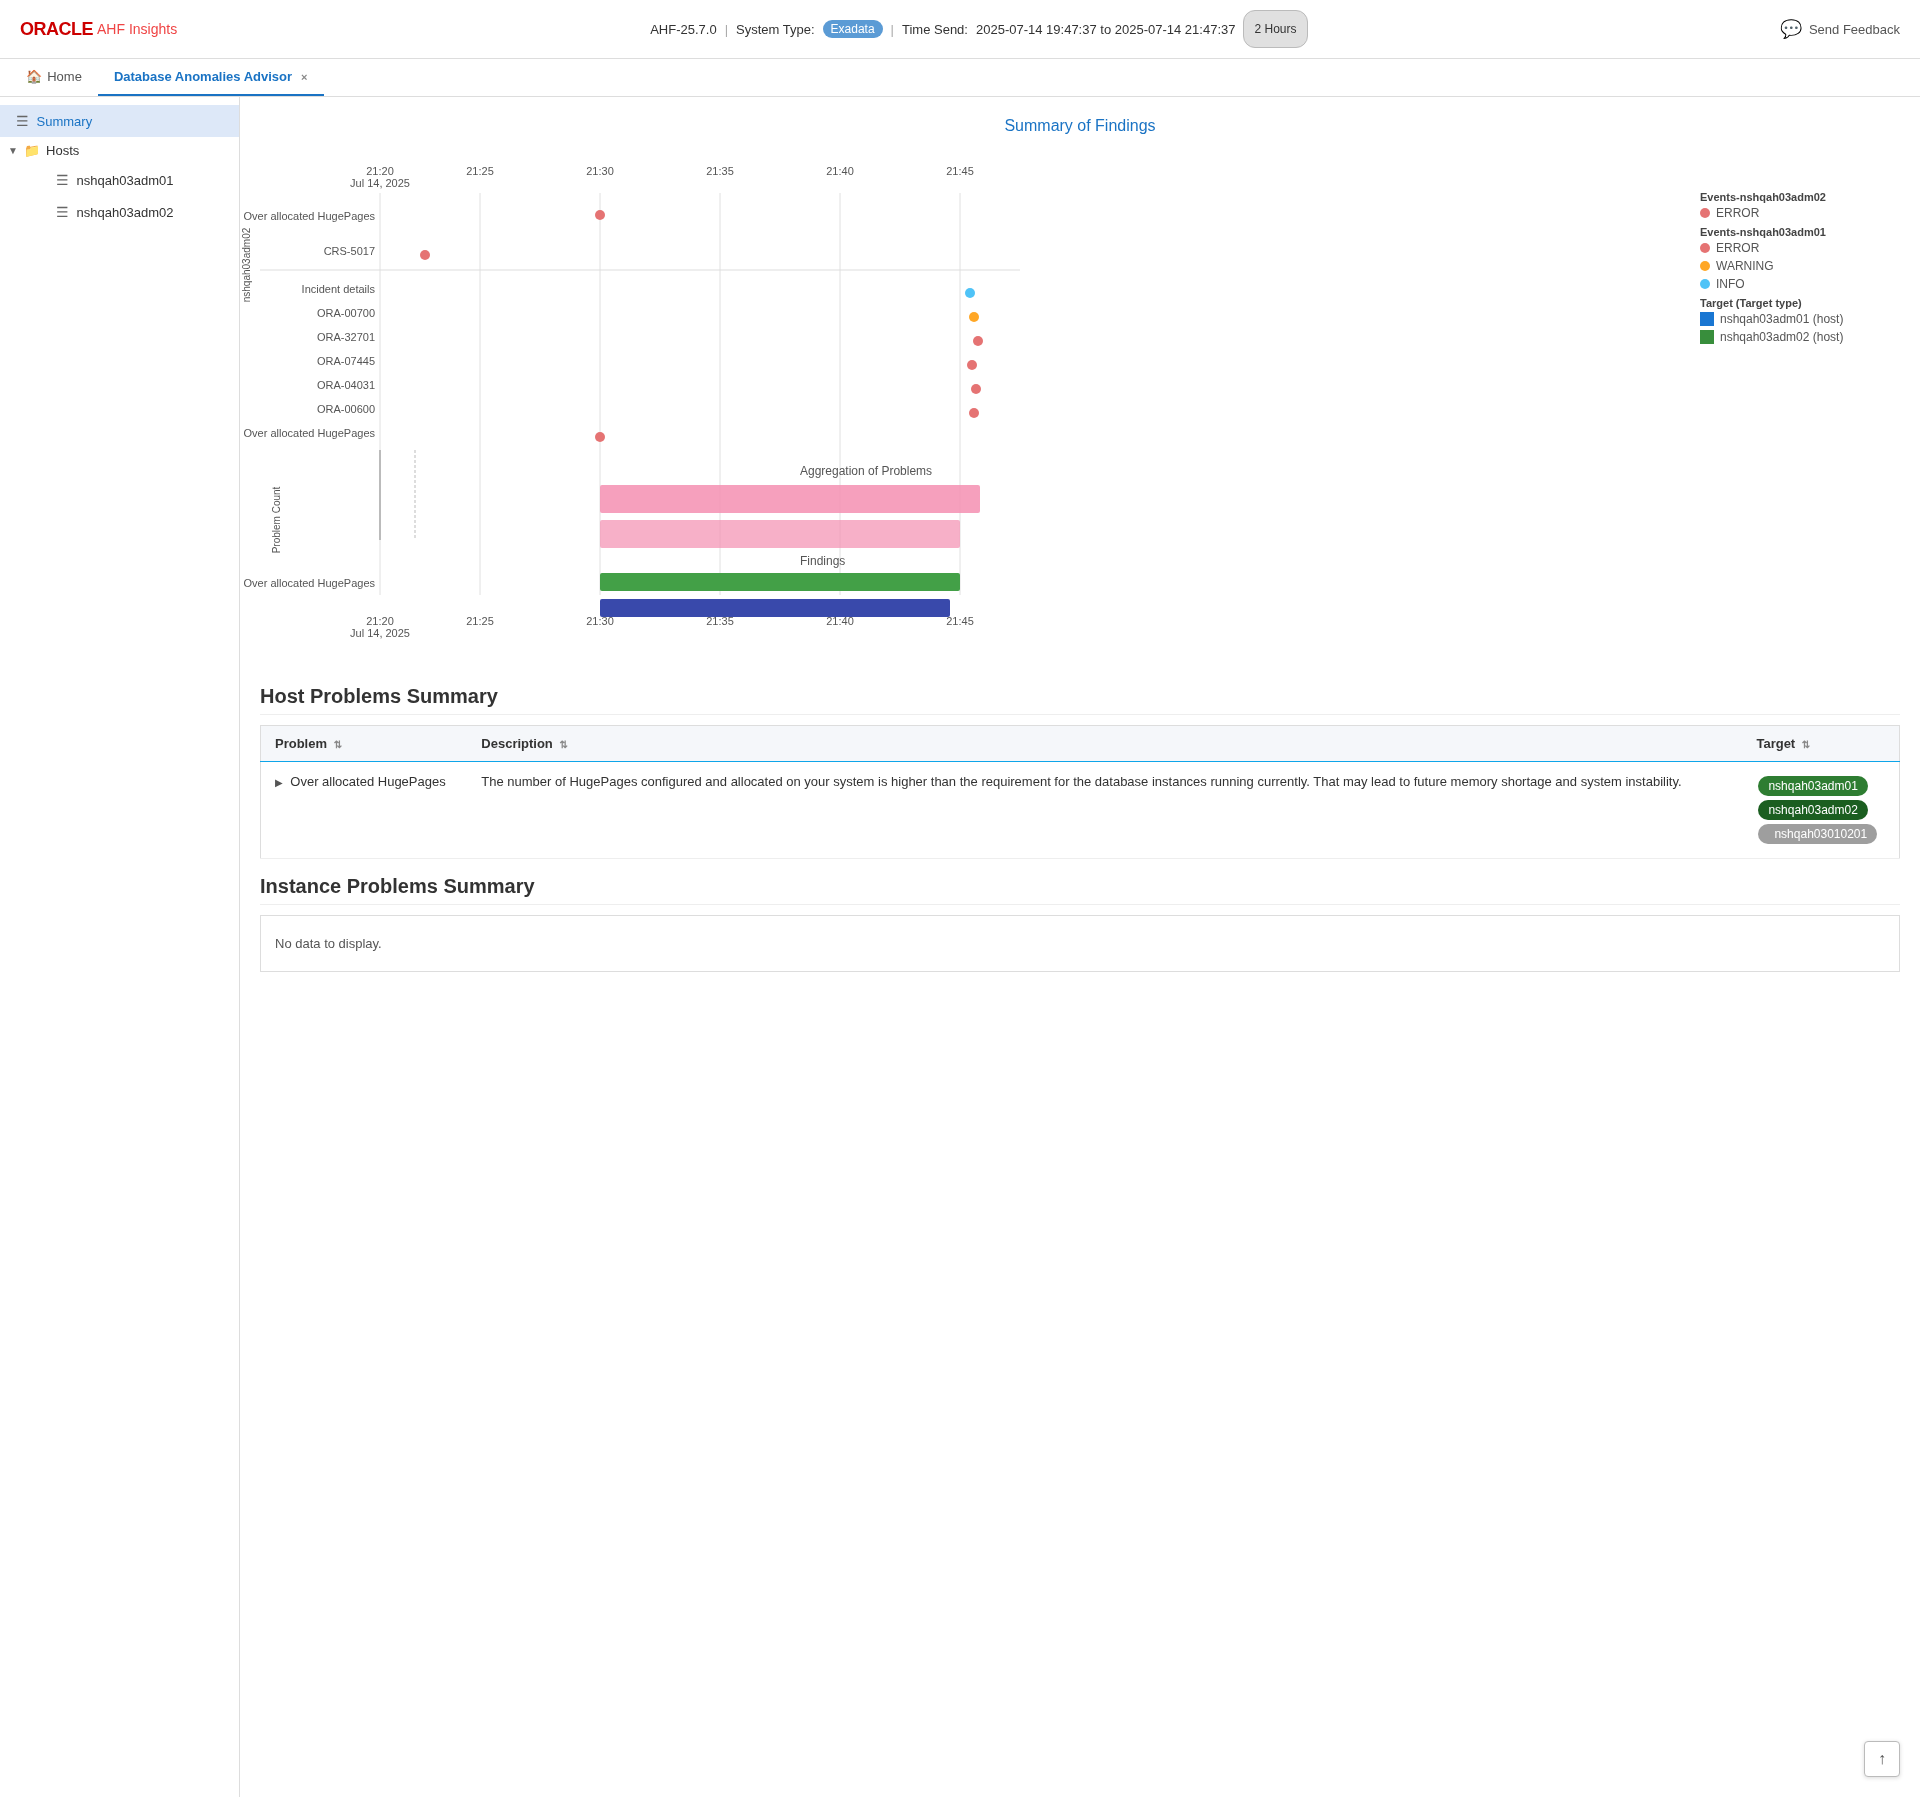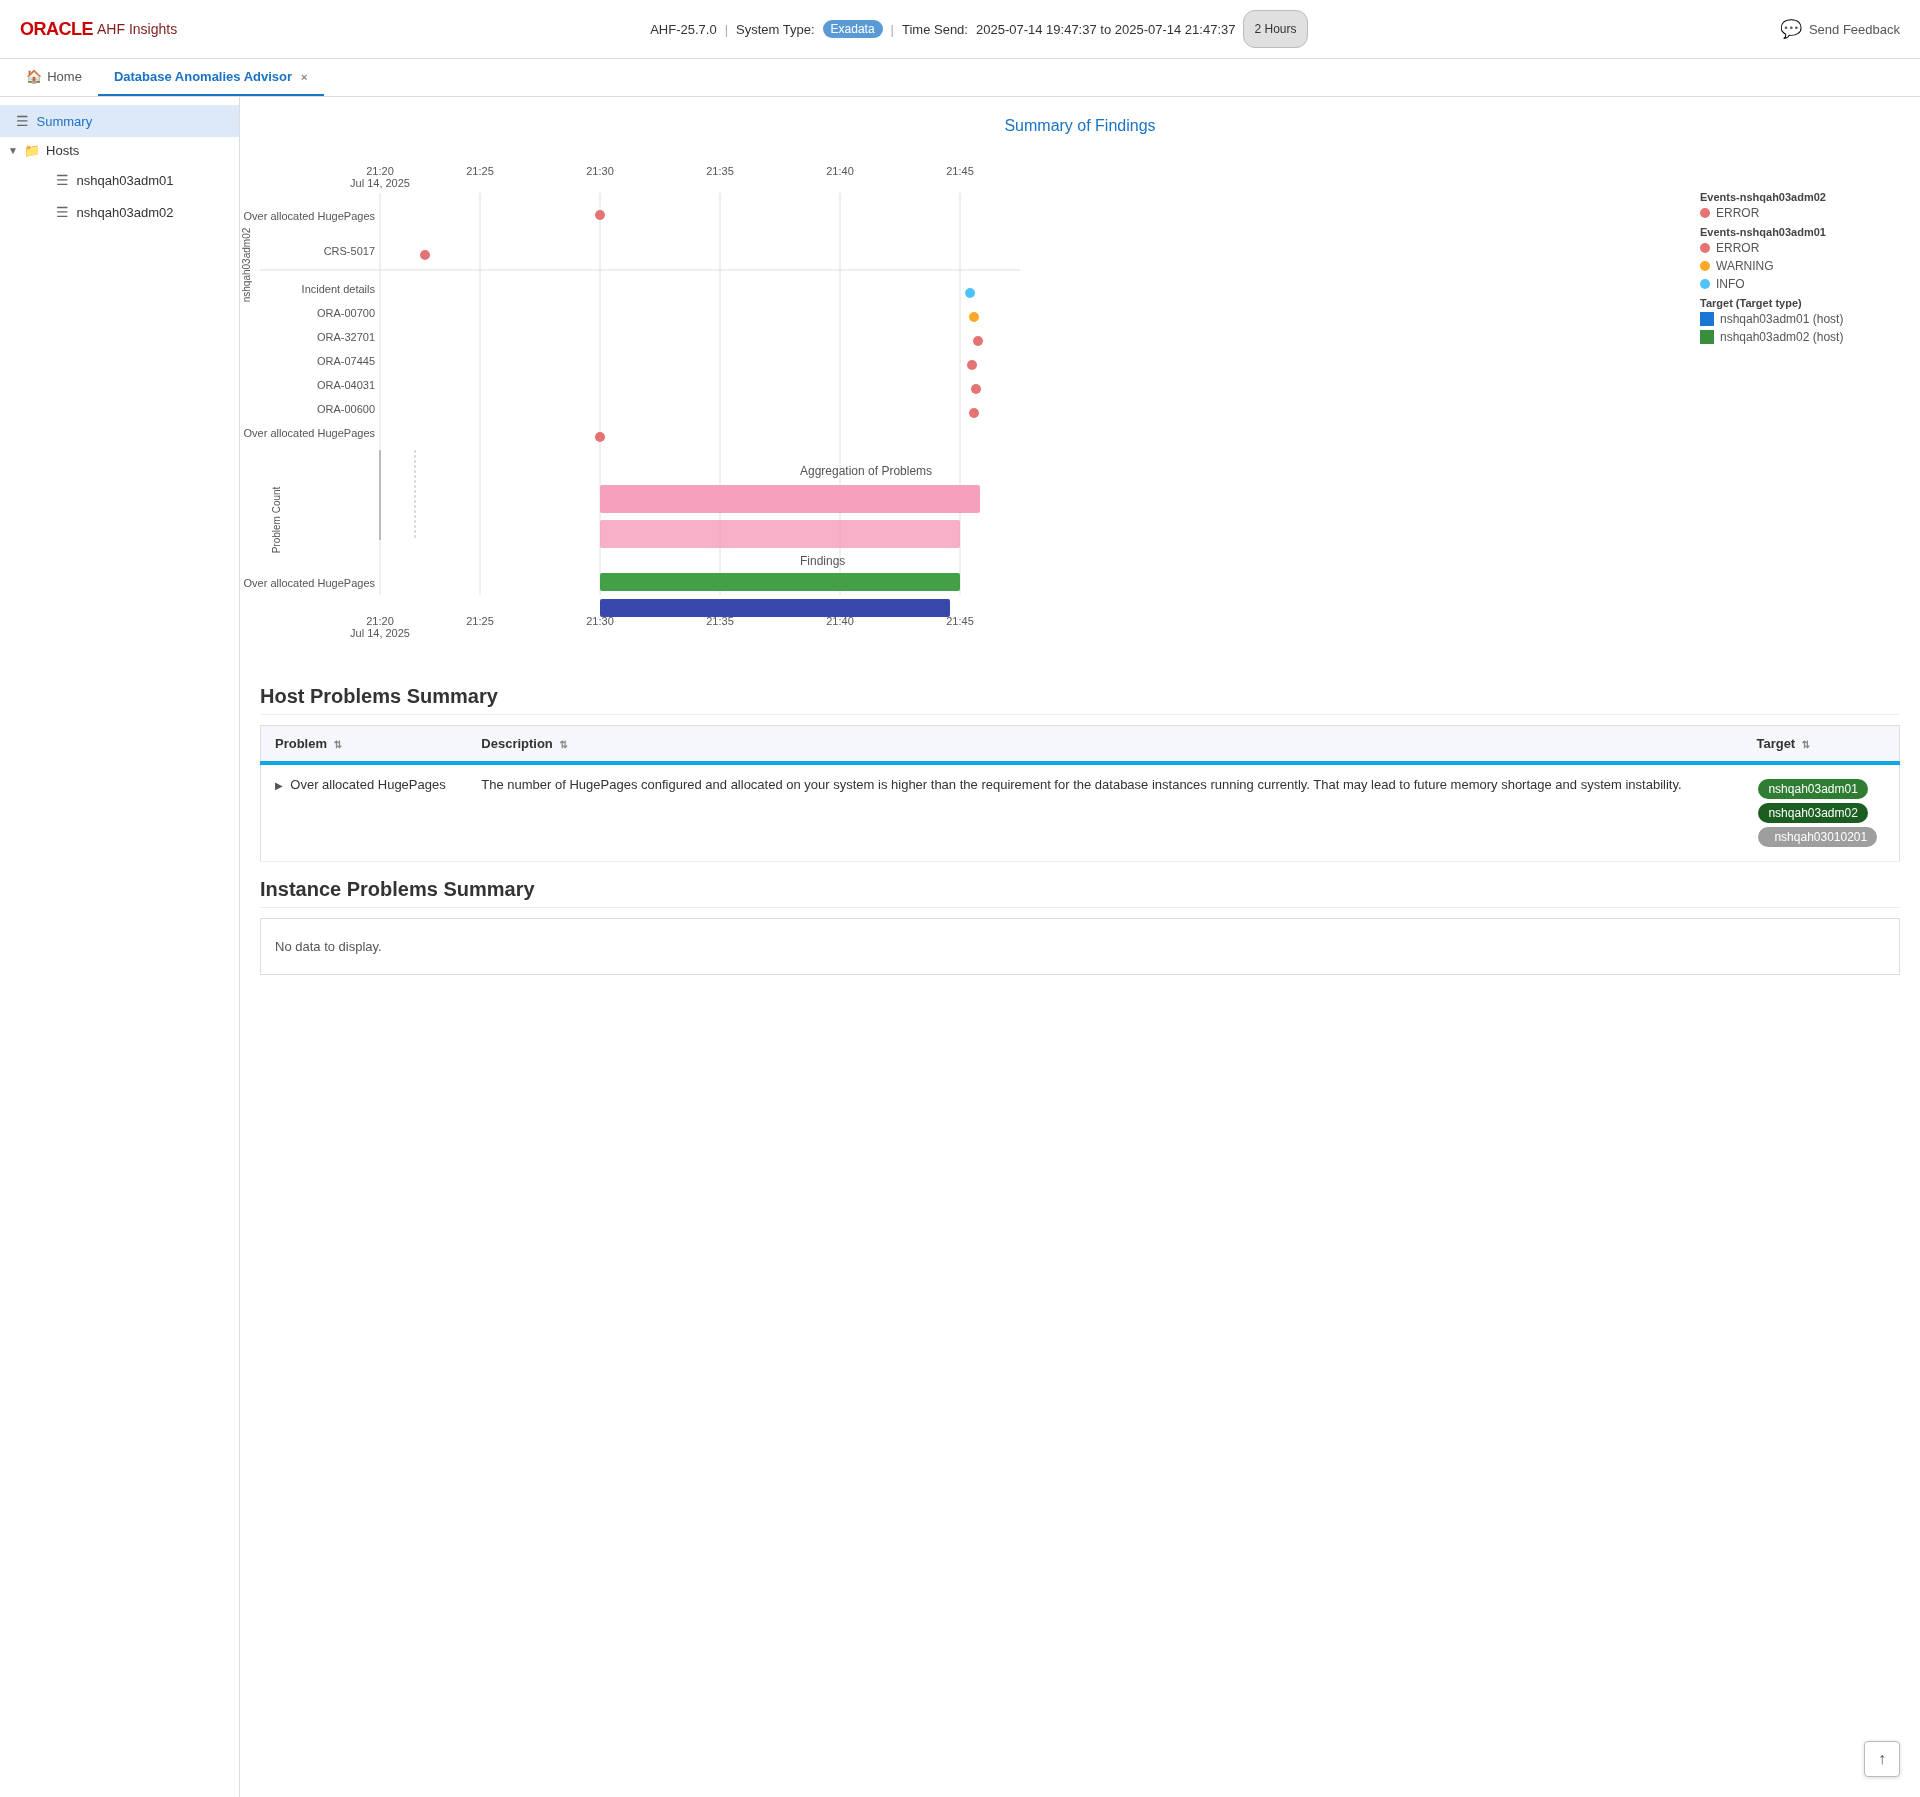--- a/index.html
+++ b/index.html
@@ -6,21 +6,21 @@
     body { font-family: Arial, sans-serif; font-size: 13px; background: #fff; color: #333; }
 
     
     #header {
       display: flex; align-items: center; justify-content: space-between;
       padding: 10px 20px; border-bottom: 1px solid #ddd; background: #fff;
     }
     #header-left { display: flex; align-items: center; gap: 6px; }
     .oracle-logo { display: flex; align-items: center; gap: 4px; }
     .oracle-text { color: #c00; font-weight: bold; font-size: 18px; letter-spacing: -0.5px; }
-    .ahf-insights { font-size: 14px; color: #7f1d1d; }
+    .ahf-insights { font-size: 14px; color: #ef4444; }
     #header-center { display: flex; align-items: center; gap: 8px; font-size: 13px; }
     .badge { background: #5b9bd5; color: #fff; padding: 2px 8px; border-radius: 9px; font-size: 12px; }
     .badge-hours { background: #e0e0e0; color: #333; padding: 11px 10px; border-radius: 12px; font-size: 12px; border: 1px solid #bbb; }
     .pipe { color: #aaa; }
     #header-right { display: flex; align-items: center; gap: 6px; font-size: 13px; color: #555; cursor: pointer; }
     .chat-icon { font-size: 18px; }
 
     
     #nav-tabs {
       display: flex; align-items: center; border-bottom: 1px solid #ddd;
@@ -64,21 +64,21 @@
     .section-heading {
       font-size: 20px; font-weight: 600; color: #333;
       margin: 16px 0 10px 0; padding-bottom: 6px;
       border-bottom: 1px solid #eee;
     }
 
     
     .problems-table { width: 100%; border-collapse: collapse; border: 1px solid #ddd; }
     .problems-table th {
       background: #f5f7fa; font-weight: 600; padding: 10px 14px;
-      border-bottom: 4px solid #0ea5e9; text-align: left; font-size: 13px; color: #333;
+      border-bottom: 1px solid #0ea5e9; text-align: left; font-size: 13px; color: #333;
     }
     .problems-table td { padding: 12px 14px; border-bottom: 1px solid #eee; vertical-align: top; font-size: 13px; }
     .target-badge {
       display: inline-block; padding: 3px 10px; border-radius: 12px;
       font-size: 12px; color: #fff; margin: 2px; cursor: pointer;
     }
     .target-badge.green { background: #2e7d32; }
     .target-badge.darkgreen { background: #1b5e20; }
     .target-badge.gray { background: #9e9e9e; padding-left: 16px; }
     .sort-arrow { font-size: 10px; color: #888; margin-left: 3px; }

